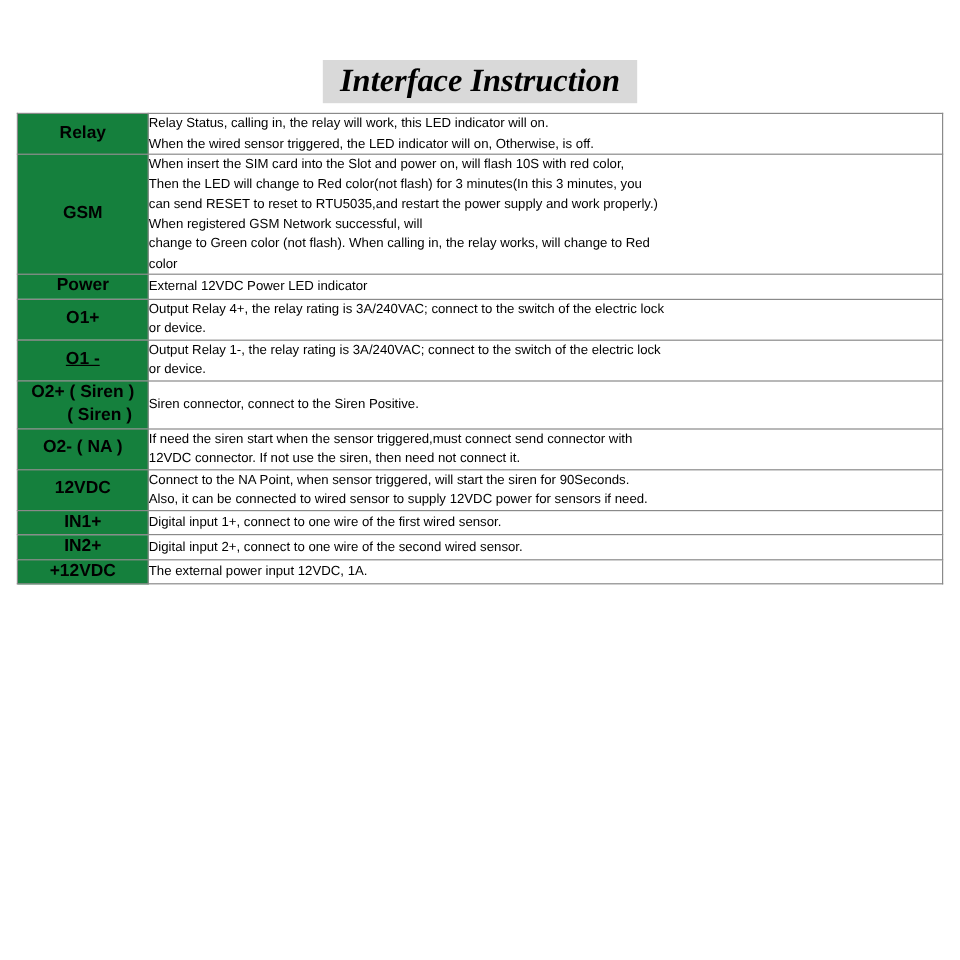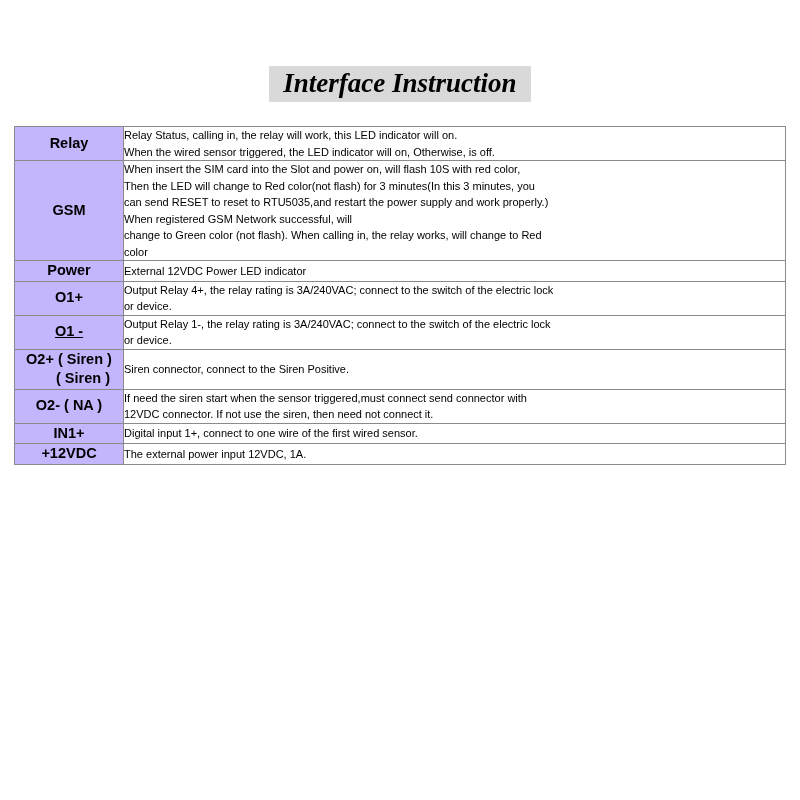--- a/index.html
+++ b/index.html
@@ -20,42 +20,42 @@
   .title {
     text-align: center;
     font-family: "Liberation Serif", serif;
     font-style: italic;
     font-weight: bold;
     font-size: 27px;
     color: #000000;
     background: #d9d9d9;
     display: inline-block;
     padding: 2px 14px 3px 14px;
-    margin: 16px;
+    margin: 0;
     line-height: 1.15;
   }
   .title-wrap {
     text-align: center;
     padding-top: 50px;
     padding-bottom: 8px;
   }
   table.iface {
     border-collapse: collapse;
     width: 772px;
     margin: 0 auto;
     table-layout: fixed;
   }
   table.iface td {
     border: 1px solid #8a8a8a;
     vertical-align: middle;
     padding: 0;
   }
   td.label {
     width: 108px;
-    background: #c4b5fd;
+    background: #15803d;
     text-align: center;
     font-weight: bold;
     font-size: 14.5px;
     color: #000;
     padding: 4px 2px;
     line-height: 1.35;
   }
   td.desc {
     background: #ffffff;
     font-size: 11px;
@@ -179,24 +179,41 @@
           <td class="label">
             <span style="display: block;">O2- ( NA )</span>
           </td>
           <td class="desc">
             <span class="line">If need the siren start when the sensor triggered,must connect send connector with</span>
             <span class="line">12VDC connector. If not use the siren, then need not connect it.</span>
           </td>
         </tr>
         <tr>
           <td class="label">
+            <span style="display: block;">12VDC</span>
+          </td>
+          <td class="desc">
+            <span class="line">Connect to the NA Point, when sensor triggered, will start the siren for 90Seconds.</span>
+            <span class="line">Also, it can be connected to wired sensor to supply 12VDC power for sensors if need.</span>
+          </td>
+        </tr>
+        <tr>
+          <td class="label">
             <span style="display: block;">IN1+</span>
           </td>
           <td class="desc">
             <span class="line">Digital input 1+, connect to one wire of the first wired sensor.</span>
+          </td>
+        </tr>
+        <tr>
+          <td class="label">
+            <span style="display: block;">IN2+</span>
+          </td>
+          <td class="desc">
+            <span class="line">Digital input 2+, connect to one wire of the second wired sensor.</span>
           </td>
         </tr>
         <tr>
           <td class="label">
             <span style="display: block; text-align: center;">+12VDC</span>
           </td>
           <td class="desc">
             <span class="line">The external power input 12VDC, 1A.</span>
           </td>
         </tr>

